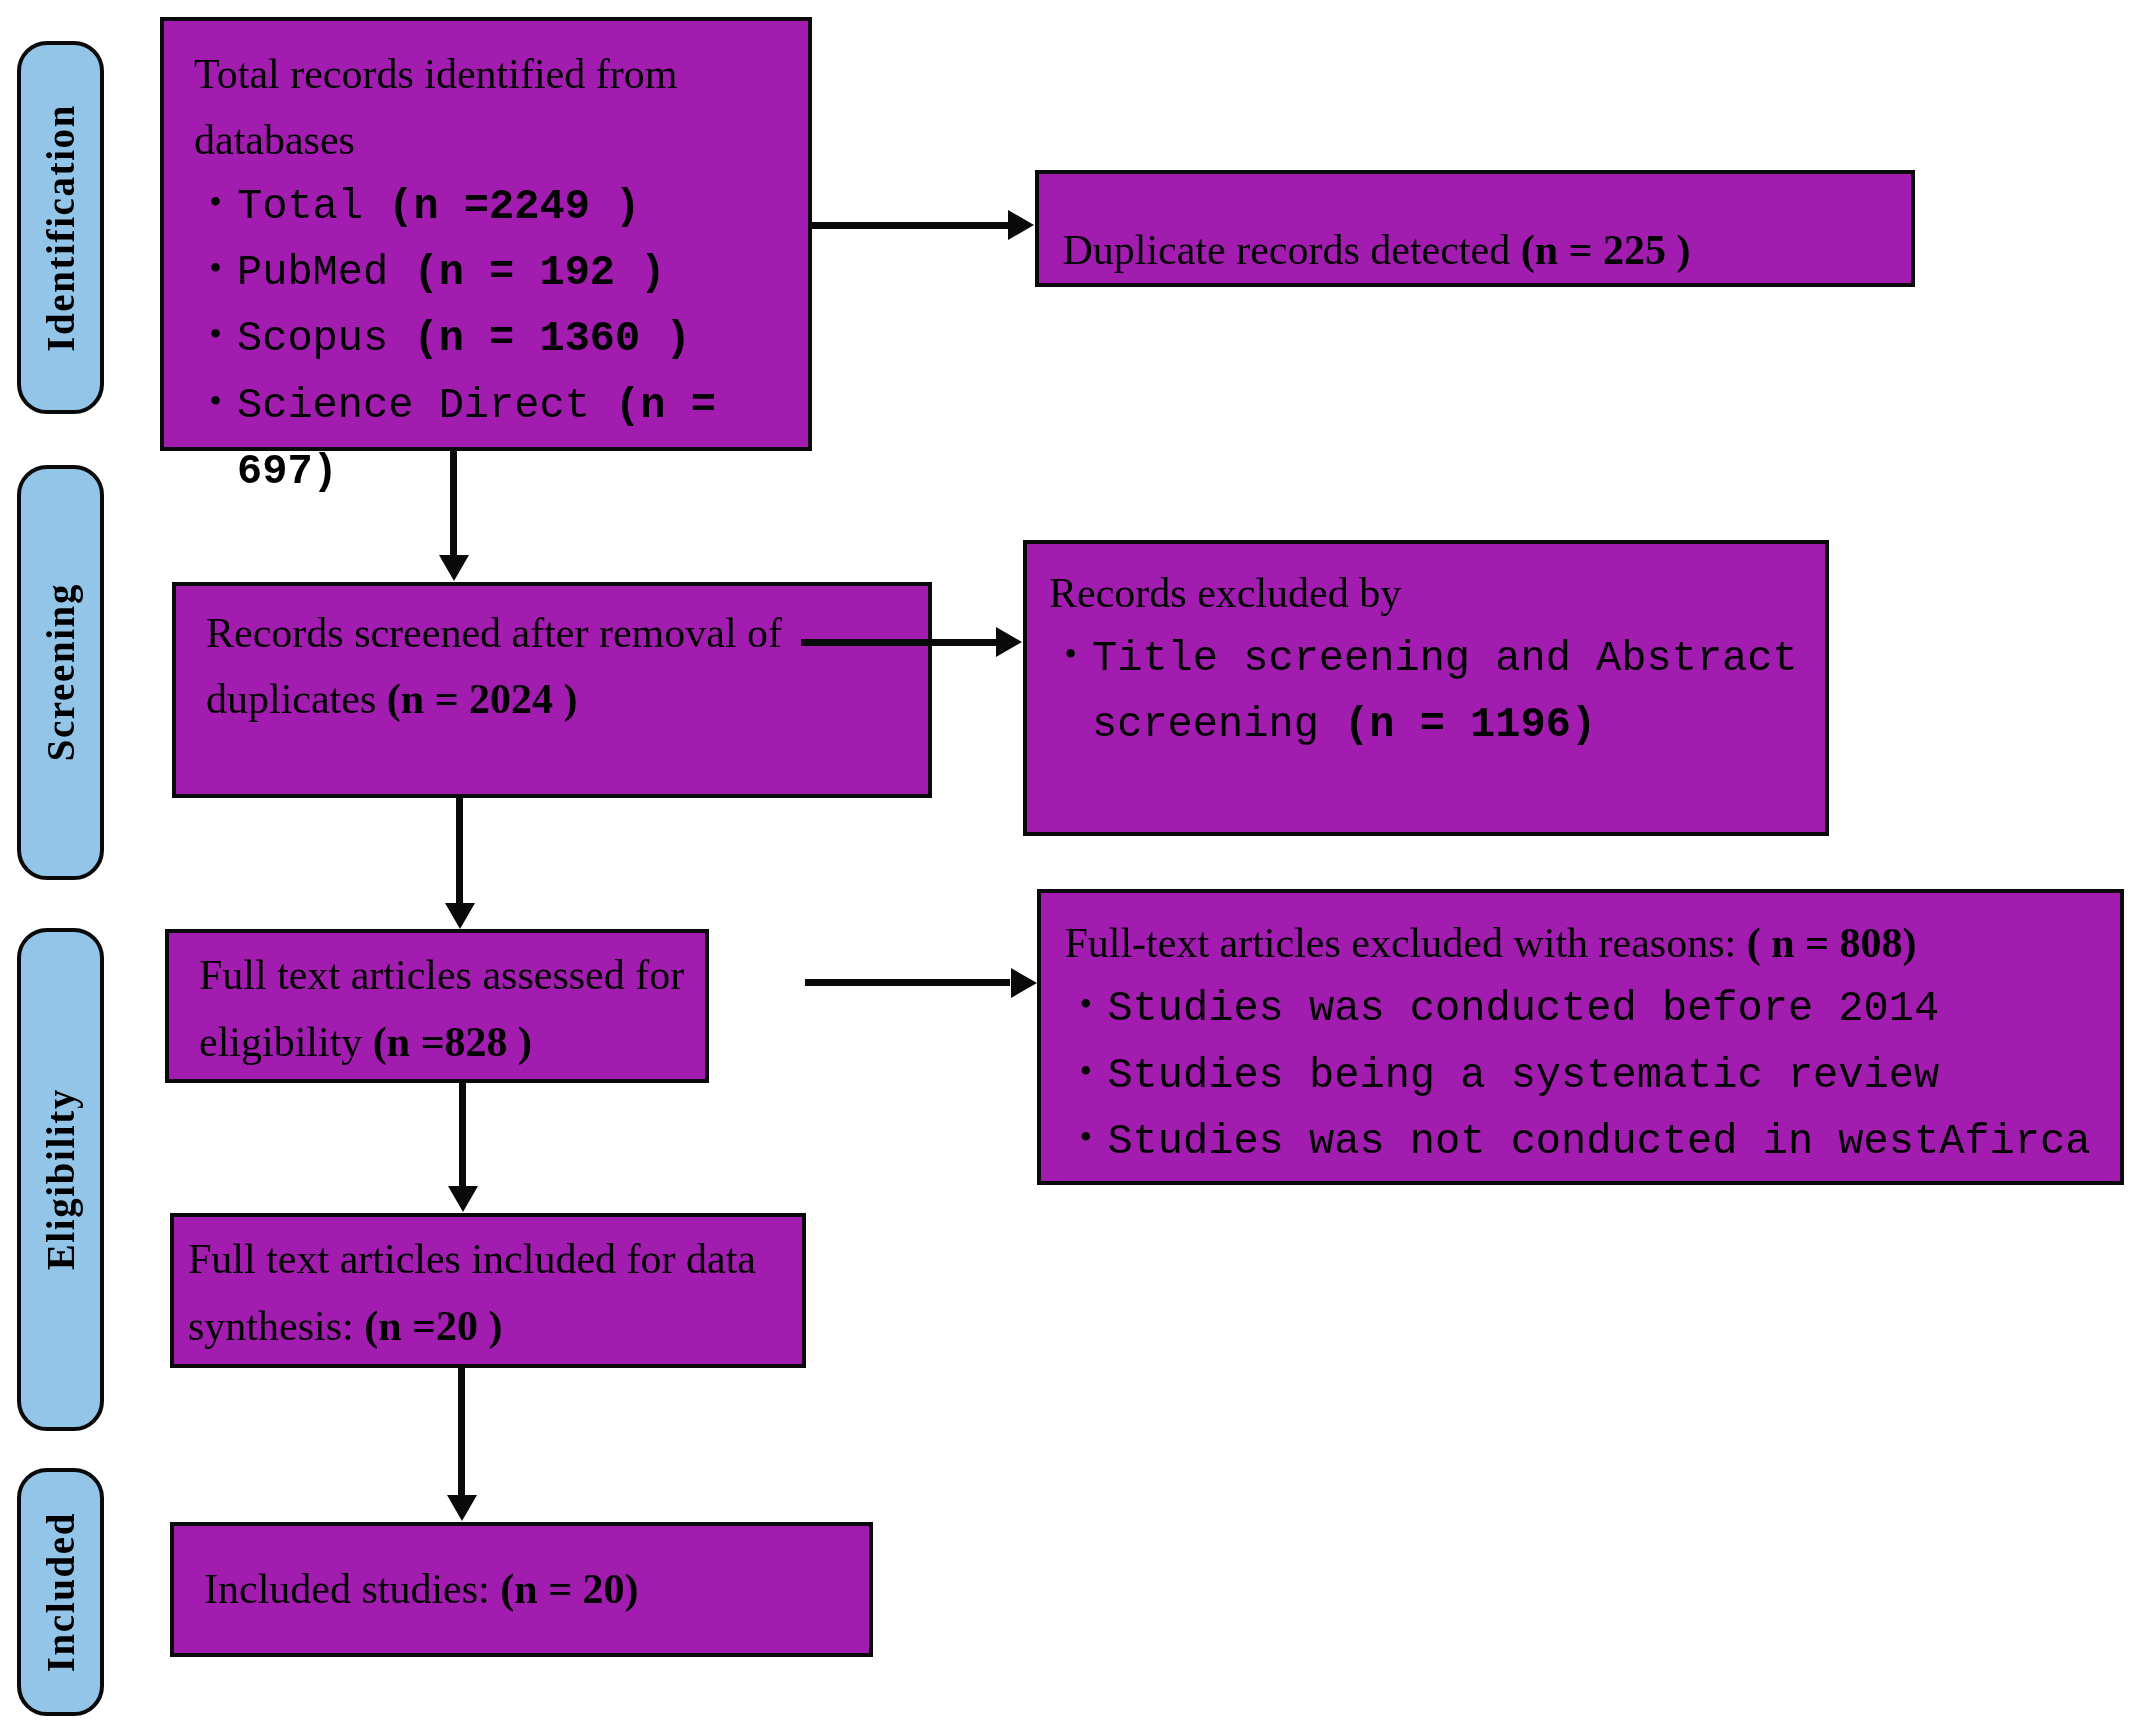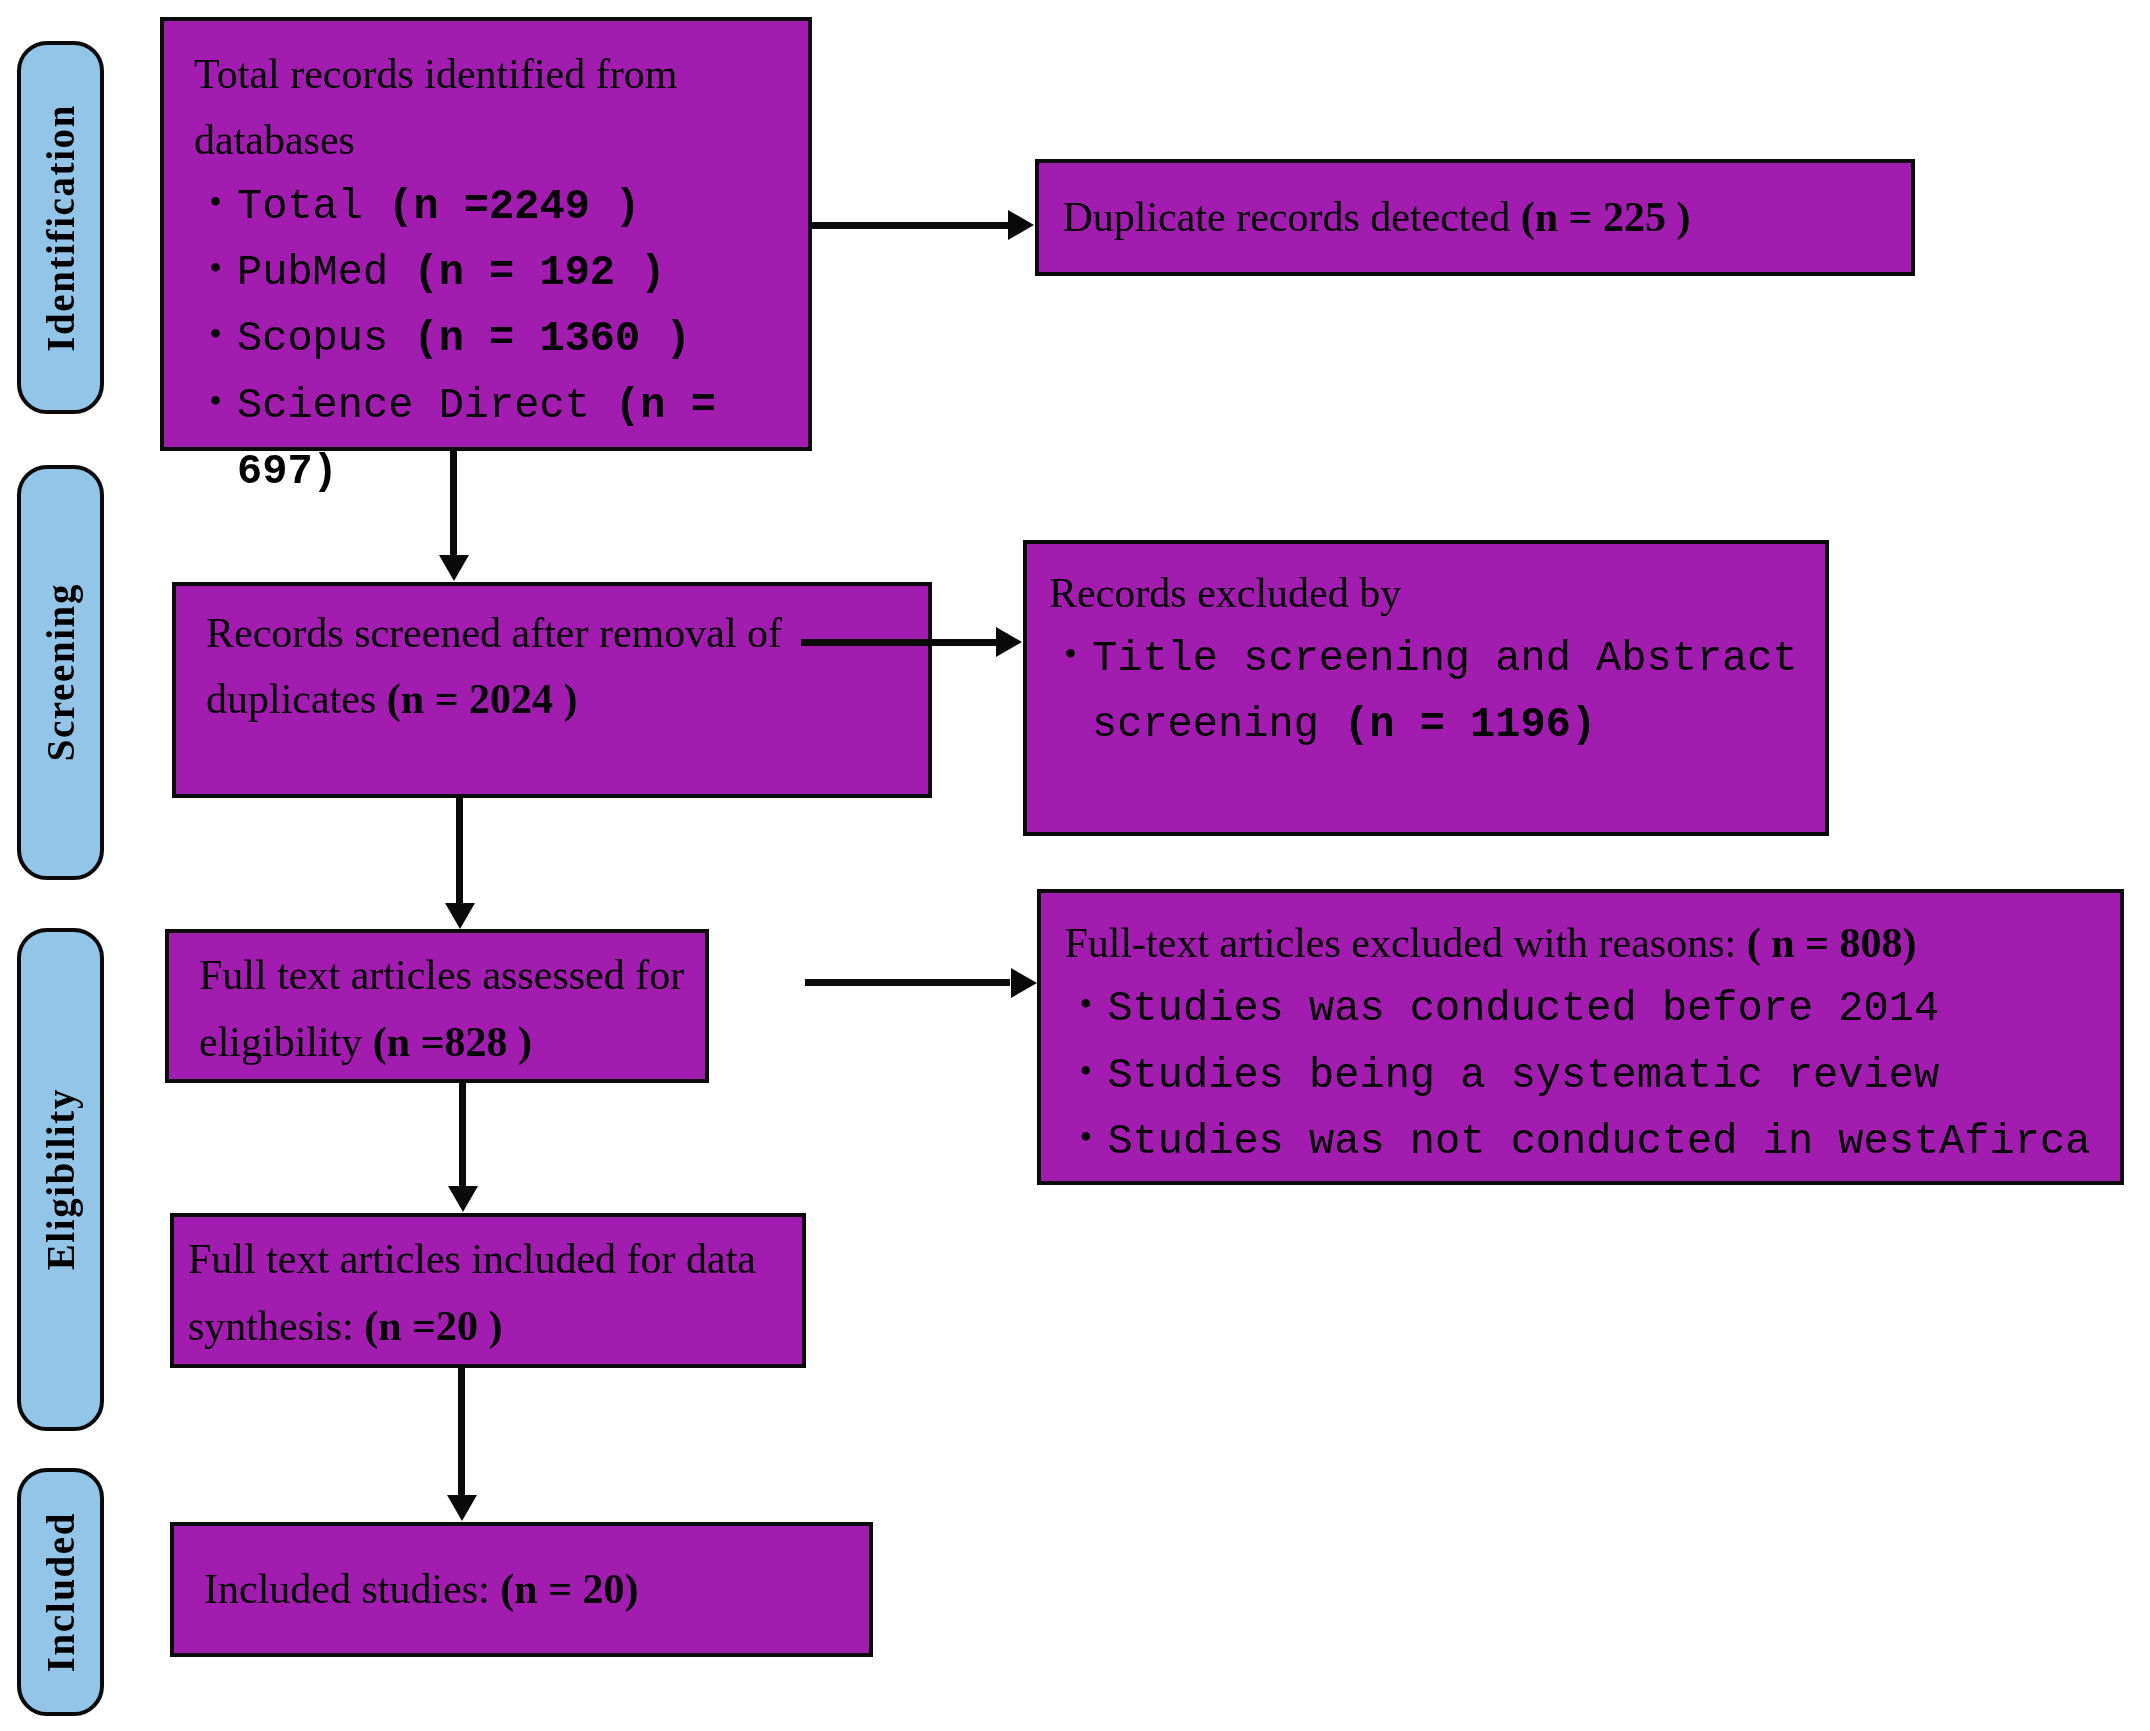--- a/index.html
+++ b/index.html
@@ -97,21 +97,21 @@
     <div class="bullet">
       <span class="marker">•</span>
       <span class="btext"><span>Scopus </span><b>(n = 1360 )</b></span>
     </div>
     <div class="bullet">
       <span class="marker">•</span>
       <span class="btext"><span>Science Direct </span><b>(n = 697)</b></span>
     </div>
   </div>
 
-  <div class="box" style="left:1035px;top:159px;width:880px;height:117px;display:flex;align-items:center;padding-left:23.4px;">
+  <div class="box" style="left:1035px;top:170px;width:880px;height:117px;display:flex;align-items:flex-end;padding-left:23.4px;">
     <span><span>Duplicate records detected </span><b>(n = 225 )</b></span>
   </div>
 
   <div class="box" style="left:172px;top:582px;width:760px;height:216px;padding:14px 22px 0 30px;">
     <span><span>Records screened after removal of duplicates </span><b>(n = 2024 )</b></span>
   </div>
 
   <div class="box" style="left:1023px;top:540px;width:806px;height:296px;padding:15.6px 27px 0 22px;">
     <div>Records excluded by</div>
     <div class="bullet">

